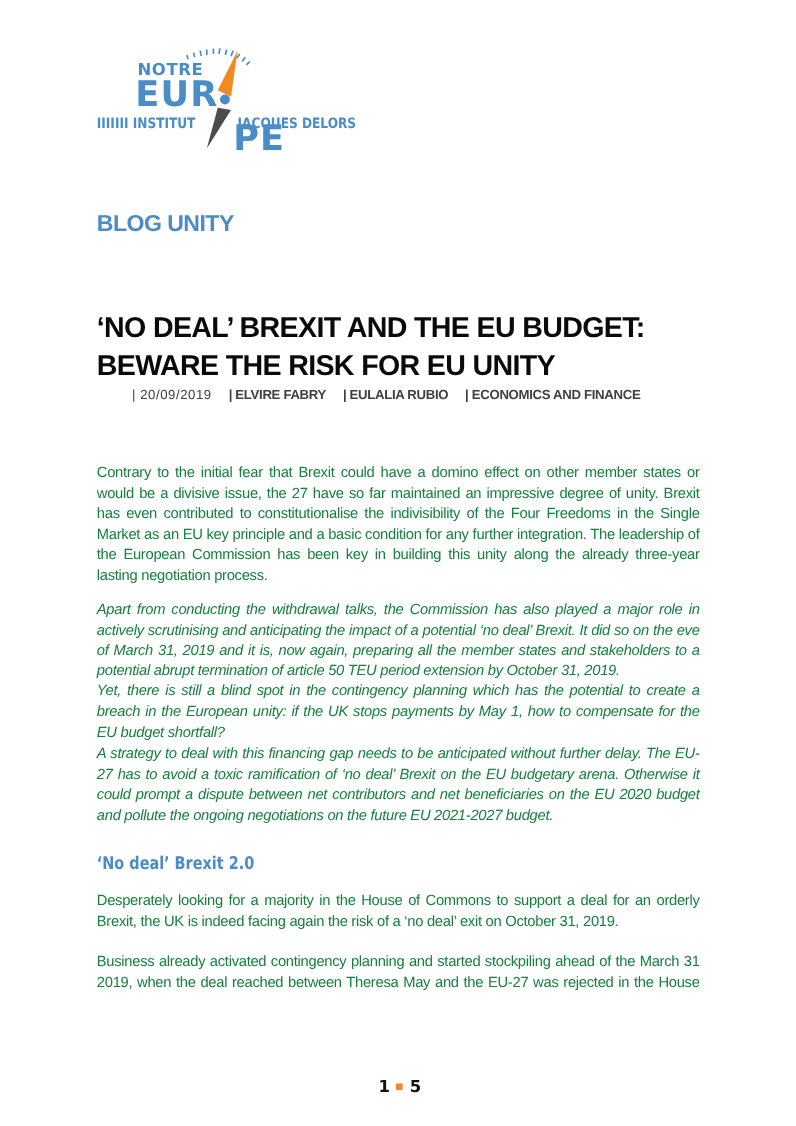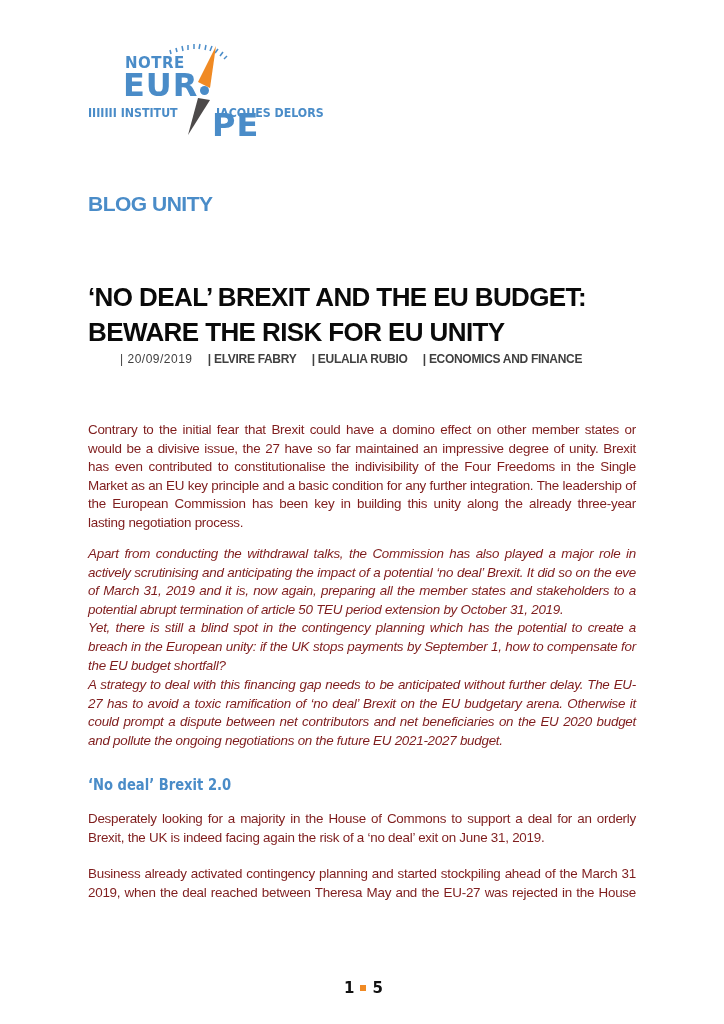--- a/index.html
+++ b/index.html
@@ -12,21 +12,21 @@
   .logo .dot { position:absolute; left:112px; top:46px; width:9px; height:9px; border-radius:50%; background:#4a8cc8; }
   .logo .institut { position:absolute; left:0px; top:65px; font-family:"DejaVu Sans", sans-serif; font-weight:bold; font-size:13px; color:#4a8cc8; white-space:nowrap; letter-spacing:0px; transform:scaleX(0.85); transform-origin:left; }
   .logo .jacques { position:absolute; left:128px; top:65px; font-family:"DejaVu Sans", sans-serif; font-weight:bold; font-size:13px; color:#4a8cc8; white-space:nowrap; transform:scaleX(0.85); transform-origin:left; }
   .logo svg { position:absolute; left:0; top:0; }
   .kicker { position:absolute; left:88px; top:192px; font-size:21px; font-weight:bold; color:#4a8cc8; letter-spacing:-0.5px; }
   .title { position:absolute; left:88px; top:280px; width:560px; font-size:26px; font-weight:bold; color:#0a0a0a; line-height:35px; letter-spacing:-0.6px; }
   .meta { position:absolute; left:88px; top:352px; font-size:12px; color:#404040; white-space:nowrap;margin-left:32px; }
   .meta span { margin-right:12px; }
   .meta .date { font-weight:normal; letter-spacing:0.5px; }
   .meta .b { font-weight:bold; letter-spacing:-0.3px; }
-  .body { position:absolute; left:88px; width:548px; font-size:13.4px; line-height:18.6px; text-align:justify; color:#7f1d1d; letter-spacing:-0.25px; }
+  .body { position:absolute; left:88px; width:548px; font-size:13.4px; line-height:18.6px; text-align:justify; color:#15803d; letter-spacing:-0.25px; }
   .p1 { top:421px; }
   .p2 { top:545px;font-style:italic; }
   .p3 { top:676px;font-style:italic; }
   .h2 { position:absolute; left:88px; top:775px; font-size:16px; font-weight:bold; color:#4a8cc8; font-family:"DejaVu Sans", sans-serif; transform:scaleX(0.82); transform-origin:left; }
   .p4 { top:810px; }
   .p5 { top:865px; }
   .p5 { height:38px; overflow:hidden; }
   .pager { position:absolute; left:344px; top:979px; font-size:15px; font-weight:bold; color:#111; font-family:"DejaVu Sans", sans-serif;text-align:center; }
   .pager .sq { display:inline-block; width:6px; height:6px; background:#f08a24; margin:0 6px 2px 6px; vertical-align:middle; }
 </style>
@@ -67,24 +67,24 @@
 <div class="meta">
   <span class="date">| 20/09/2019</span>
   <span class="b">| ELVIRE FABRY</span>
   <span class="b">| EULALIA RUBIO</span>
   <span class="b">| ECONOMICS AND FINANCE</span>
 </div>
 
 <div class="body p1">Contrary to the initial fear that Brexit could have a domino effect on other member states or would be a divisive issue, the 27 have so far maintained an impressive degree of unity. Brexit has even contributed to constitutionalise the indivisibility of the Four Freedoms in the Single Market as an EU key principle and a basic condition for any further integration. The leadership of the European Commission has been key in building this unity along the already three-year lasting negotiation process.</div>
 <div class="body p2">
   <div>Apart from conducting the withdrawal talks, the Commission has also played a major role in actively scrutinising and anticipating the impact of a potential ‘no deal’ Brexit. It did so on the eve of March 31, 2019 and it is, now again, preparing all the member states and stakeholders to a potential abrupt termination of article 50 TEU period extension by October 31, 2019.</div>
-  <div>Yet, there is still a blind spot in the contingency planning which has the potential to create a breach in the European unity: if the UK stops payments by September 1, how to compensate for the EU budget shortfall?</div>
+  <div>Yet, there is still a blind spot in the contingency planning which has the potential to create a breach in the European unity: if the UK stops payments by May 1, how to compensate for the EU budget shortfall?</div>
 </div>
 <div class="body p3">A strategy to deal with this financing gap needs to be anticipated without further delay. The EU-27 has to avoid a toxic ramification of ‘no deal’ Brexit on the EU budgetary arena. Otherwise it could prompt a dispute between net contributors and net beneficiaries on the EU 2020 budget and pollute the ongoing negotiations on the future EU 2021-2027 budget.</div>
 
 <div class="h2">‘No deal’ Brexit 2.0</div>
 
-<div class="body p4">Desperately looking for a majority in the House of Commons to support a deal for an orderly Brexit, the UK is indeed facing again the risk of a ‘no deal’ exit on June 31,  2019.</div>
+<div class="body p4">Desperately looking for a majority in the House of Commons to support a deal for an orderly Brexit, the UK is indeed facing again the risk of a ‘no deal’ exit on October 31,  2019.</div>
 <div class="body p5">Business already activated contingency planning and started stockpiling ahead of the March 31 2019, when the deal reached between Theresa May and the EU-27 was rejected in the House of</div>
 
 <div class="pager">
   <span>1</span><span class="sq"></span><span>5</span>
 </div>
 
 </body></html>

